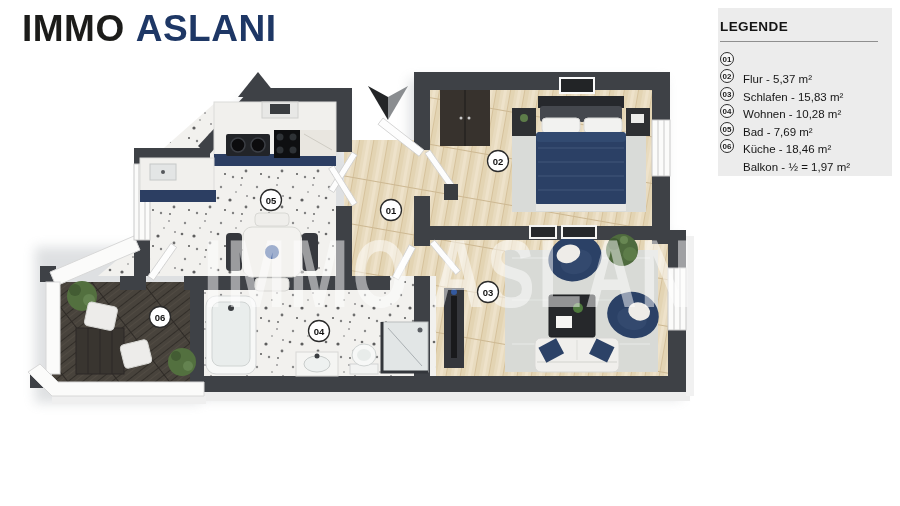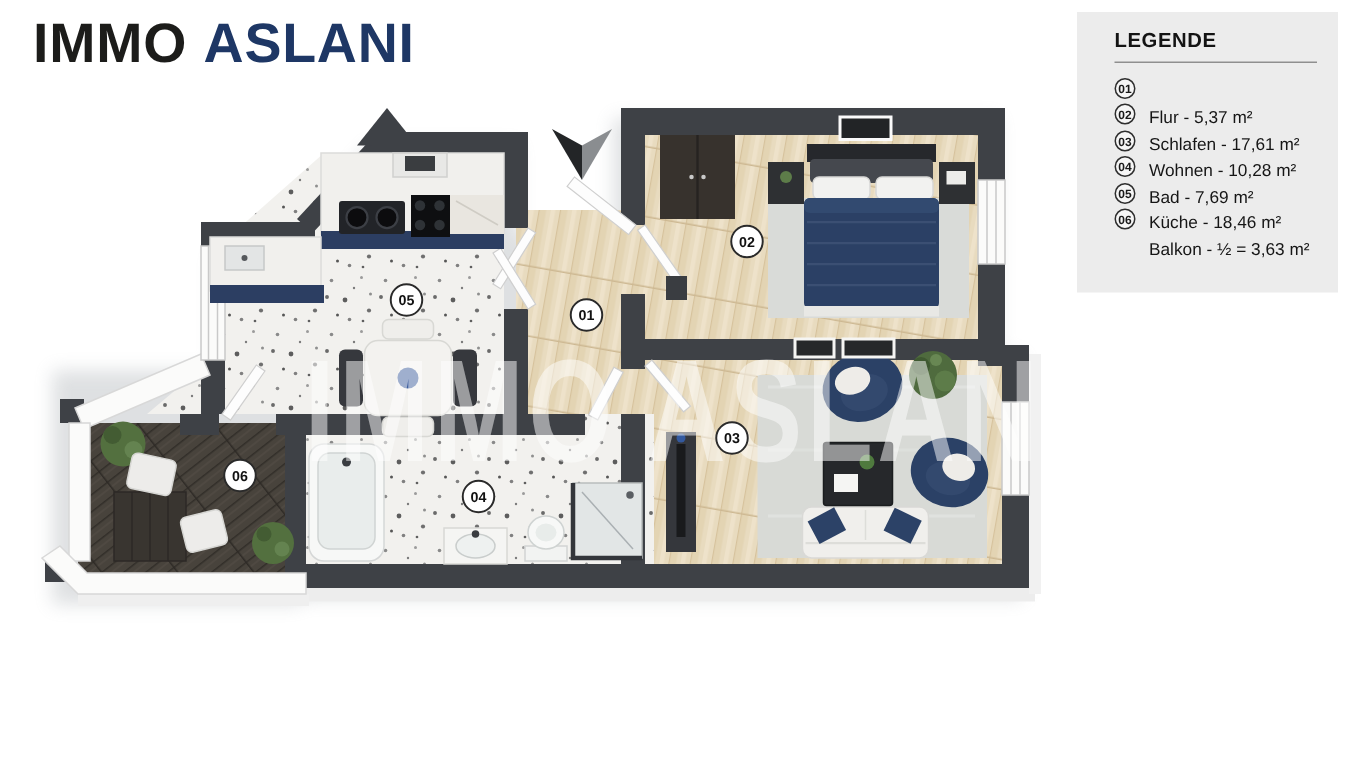--- a/index.html
+++ b/index.html
@@ -4,22 +4,22 @@
 <style>
   html,body{margin:0;padding:0;background:#ffffff;width:900px;height:506px;
     font-family:"Liberation Sans",sans-serif;overflow:hidden;position:relative;}
   .stage{position:absolute;left:0;top:0;width:900px;height:506px;}
   
   .logo{position:absolute;left:22px;top:8px;font-weight:800;font-size:37px;
     letter-spacing:.5px;white-space:nowrap;}
   .logo .p1{color:#1c1c1a;}
   .logo .p2{color:#1e3765;margin-left:11px;}
   
-  .legend{position:absolute;left:718px;top:8px;width:174px;height:187px;
-    background:#ececec;box-sizing:border-box;padding:11px 14px 8px 25px;}
+  .legend{position:absolute;left:718px;top:8px;width:174px;height:168px;
+    background:#ececec;box-sizing:border-box;padding:11px 14px 8px 2px;}
   .legend .title{font-weight:800;font-size:13.5px;color:#141414;letter-spacing:.4px;}
   .legend .rule{border:none;border-top:1px solid #8f8f8f;margin:7px 0 8px 0;}
   .legend .row{display:flex;align-items:center;height:17.5px;font-size:11.5px;color:#161616;}
   .legend .num{flex:0 0 14px;height:14px;line-height:14px;border:1.2px solid #2e2e2e;
     border-radius:50%;text-align:center;font-size:8px;font-weight:700;color:#1a1a1a;
     box-sizing:border-box;margin-right:9px;background:#f6f6f6;}
   .legend .lab{white-space:nowrap;margin-top:41px;}
   svg text{font-family:"Liberation Sans",sans-serif;}
 </style>
 </head>
@@ -318,33 +318,33 @@
   
   <div class="legend">
     <div class="title">LEGENDE</div>
     <hr class="rule">
     <div class="row">
       <span class="num">01</span>
       <span class="lab">Flur - 5,37 m²</span>
     </div>
     <div class="row">
       <span class="num">02</span>
-      <span class="lab">Schlafen - 17,61 m²</span>
+      <span class="lab">Schlafen - 15,83 m²</span>
     </div>
     <div class="row">
       <span class="num">03</span>
       <span class="lab">Wohnen - 10,28 m²</span>
     </div>
     <div class="row">
       <span class="num">04</span>
       <span class="lab">Bad - 7,69 m²</span>
     </div>
     <div class="row">
       <span class="num">05</span>
       <span class="lab">Küche - 18,46 m²</span>
     </div>
     <div class="row">
       <span class="num">06</span>
-      <span class="lab">Balkon - ½ = 3,63 m²</span>
+      <span class="lab">Balkon - ½ = 1,97 m²</span>
     </div>
   </div>
 
 </div>
 
 </body></html>

